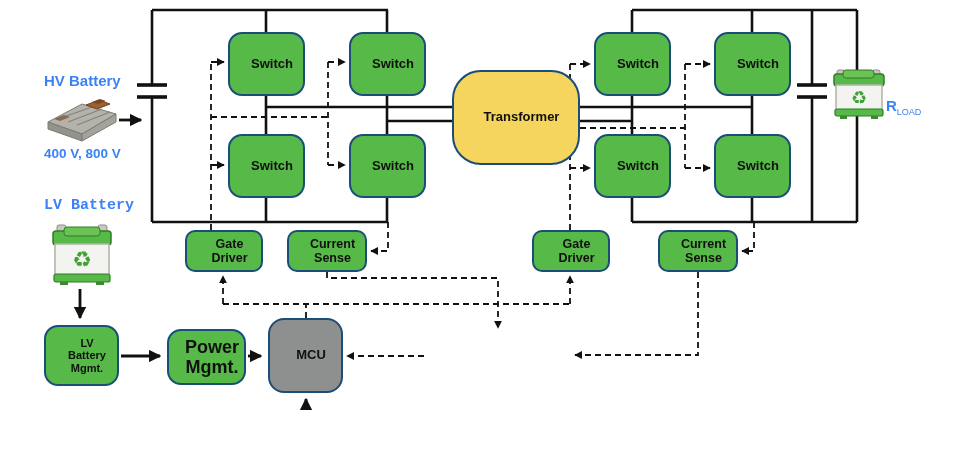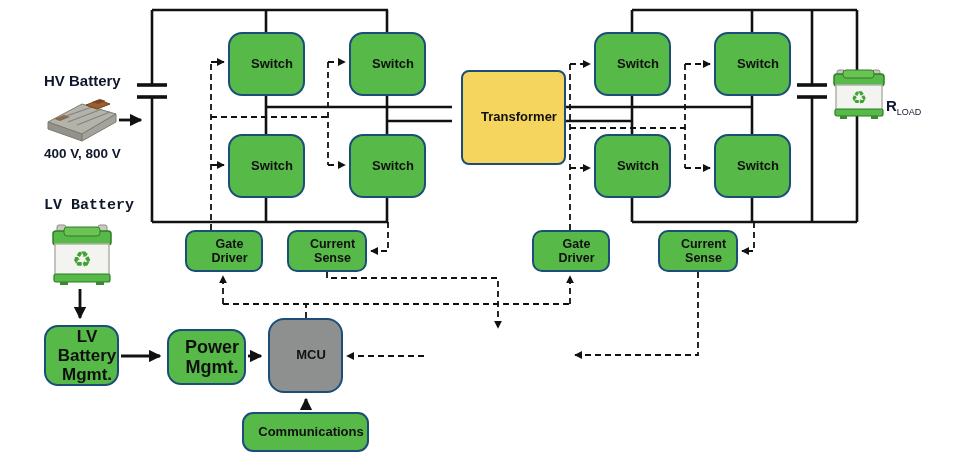--- a/index.html
+++ b/index.html
@@ -12,21 +12,21 @@
     position:absolute;z-index:2;box-sizing:border-box;
     display:flex;align-items:center;justify-content:center;text-align:center;
     background:#57b948;border:2.5px solid #1b4d79;
     color:#101010;font-weight:bold;font-size:13px;line-height:1.12;
     white-space:pre-line;
     padding-left:11px;
   }
   .yellow{background:#f6d55e;}
   .gray{background:#8e9090;}
   .lbl{
-    position:absolute;z-index:2;color:#0f172a;font-weight:bold;white-space:nowrap;text-align:right;
+    position:absolute;z-index:2;color:#3b82f6;font-weight:bold;white-space:nowrap;text-align:right;
   }
   .imgwrap{position:absolute;z-index:2;}
   sub.small{font-size:9px;font-weight:normal;}
 </style>
 </head>
 <body>
 
 <div id="canvas">
 
   <svg id="wires" width="960" height="473" viewBox="0 0 960 473">
@@ -120,38 +120,37 @@
 
   <div class="block" style="left:228px;top:32px;width:77px;height:64px;border-radius:14px;">Switch</div>
   <div class="block" style="left:349px;top:32px;width:77px;height:64px;border-radius:14px;">Switch</div>
   <div class="block" style="left:228px;top:134px;width:77px;height:64px;border-radius:14px;">Switch</div>
   <div class="block" style="left:349px;top:134px;width:77px;height:64px;border-radius:14px;">Switch</div>
   <div class="block" style="left:594px;top:32px;width:77px;height:64px;border-radius:14px;">Switch</div>
   <div class="block" style="left:714px;top:32px;width:77px;height:64px;border-radius:14px;">Switch</div>
   <div class="block" style="left:594px;top:134px;width:77px;height:64px;border-radius:14px;">Switch</div>
   <div class="block" style="left:714px;top:134px;width:77px;height:64px;border-radius:14px;">Switch</div>
 
-  <div class="block yellow" style="left:452px;top:70px;width:105px;height:95px;border-radius:8px;margin-left:9px;">Transformer</div>
+  <div class="block yellow" style="left:452px;top:70px;width:128px;height:95px;border-radius:29px;">Transformer</div>
 
   <div class="block" style="left:185px;top:230px;width:78px;height:42px;border-radius:10px;font-size:12.5px;">Gate
 Driver</div>
   <div class="block" style="left:287px;top:230px;width:80px;height:42px;border-radius:10px;font-size:12.5px;">Current
 Sense</div>
   <div class="block" style="left:532px;top:230px;width:78px;height:42px;border-radius:10px;font-size:12.5px;">Gate
 Driver</div>
   <div class="block" style="left:658px;top:230px;width:80px;height:42px;border-radius:10px;font-size:12.5px;">Current
 Sense</div>
 
-  <div class="block" style="left:44px;top:325px;width:75px;height:61px;border-radius:14px;font-size:17px;">LV
+  <div class="block" style="left:44px;top:325px;width:75px;height:61px;border-radius:14px;font-size:11px;">LV
 Battery
 Mgmt.</div>
   <div class="block" style="left:167px;top:329px;width:79px;height:56px;border-radius:14px;font-size:18px;">Power
 Mgmt.</div>
   <div class="block gray" style="left:268px;top:318px;width:75px;height:75px;border-radius:16px;">MCU</div>
-  <div class="block" style="left:242px;top:412px;width:127px;height:40px;border-radius:11px;">Communications</div>
 
   <div class="lbl" style="left:44px;top:72px;font-size:15px;">HV Battery</div>
   <div class="lbl" style="left:44px;top:146px;font-size:13.5px;">400 V, 800 V</div>
   <div class="lbl" style="left:44px;top:197px;font-size:15px;font-family:Liberation Mono, monospace;">LV Battery</div>
   <div class="lbl" style="left:886px;top:97px;font-size:15px;">
     <span>R</span><sub class="small">LOAD</sub>
   </div>
 
   <div class="imgwrap" style="left:42px;top:95px;">
     <svg width="80" height="48" viewBox="0 0 80 48">

